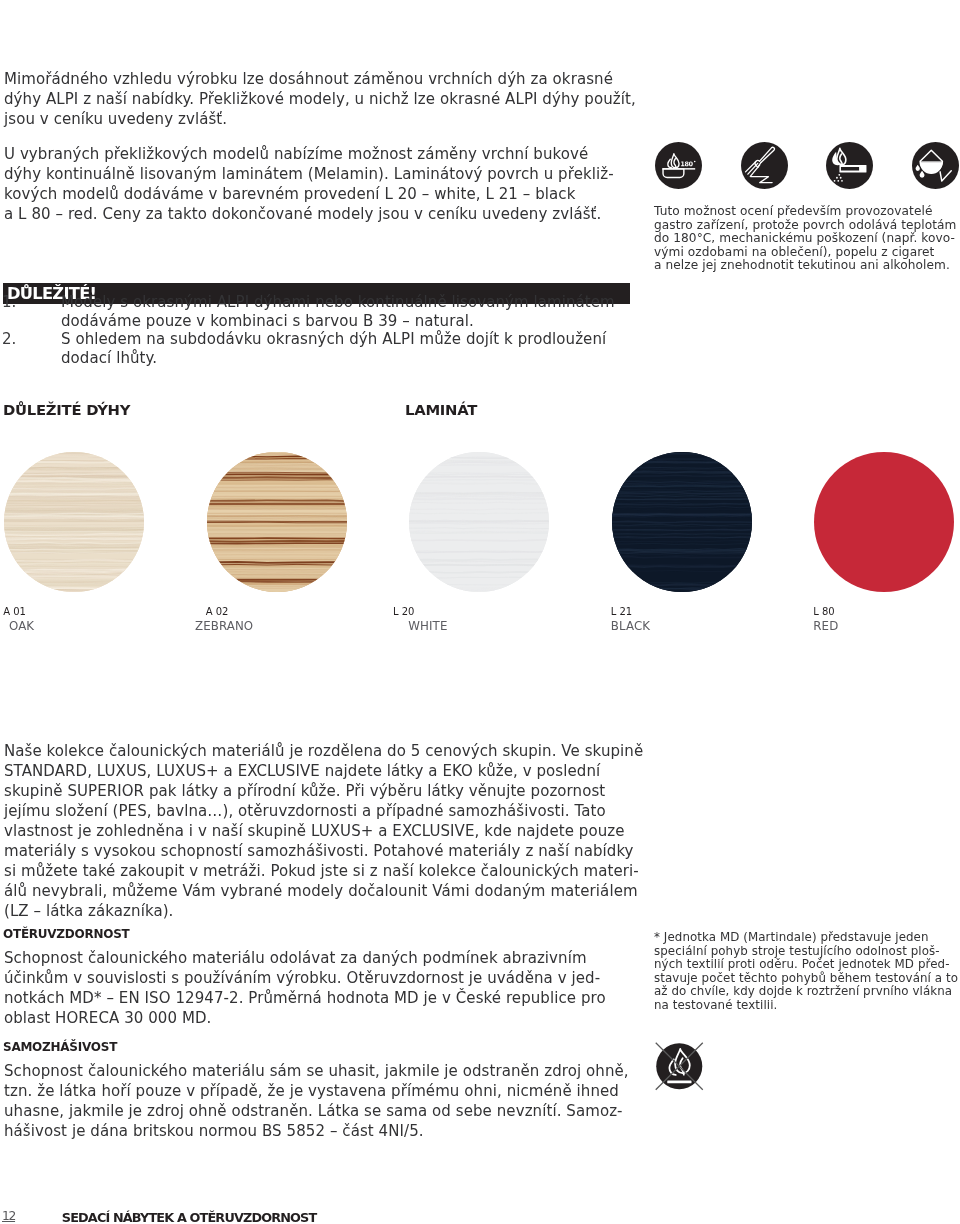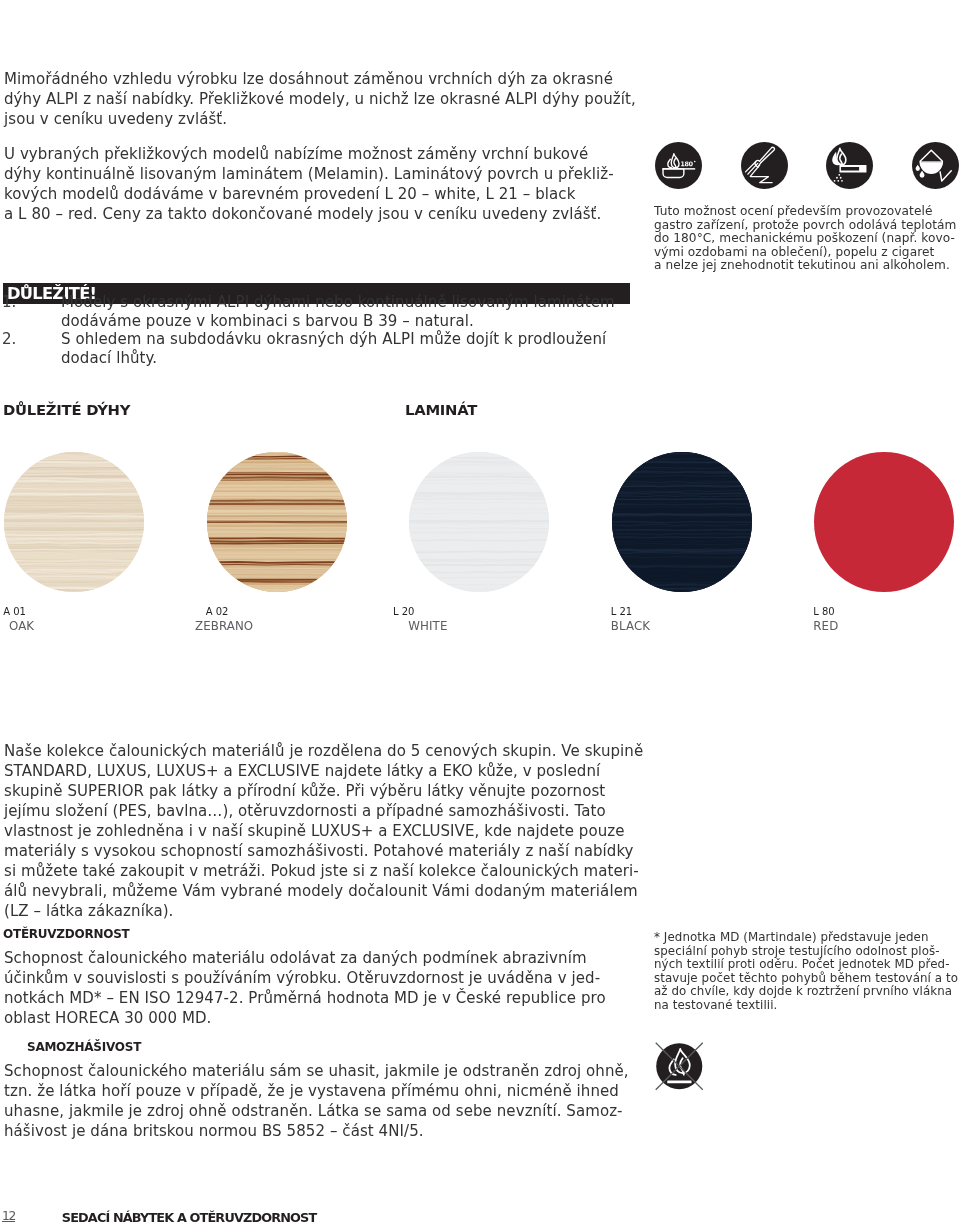--- a/index.html
+++ b/index.html
@@ -615,21 +615,21 @@
       <div class="sw-code" style="left: 813.3px; top: 605.5px;">L 80</div>
       <div class="sw-name" style="left: 813.3px; top: 619px;">RED</div>
     </div>
 
 
   <p class="body-txt" style="left:4px;top:741px;width:700px;">Naše kolekce čalounických materiálů je rozdělena do 5 cenových skupin. Ve skupině<br>STANDARD, LUXUS, LUXUS+ a EXCLUSIVE najdete látky a EKO kůže, v poslední<br>skupině SUPERIOR pak látky a přírodní kůže. Při výběru látky věnujte pozornost<br>jejímu složení (PES, bavlna…), otěruvzdornosti a případné samozhášivosti. Tato<br>vlastnost je zohledněna i v naší skupině LUXUS+ a EXCLUSIVE, kde najdete pouze<br>materiály s vysokou schopností samozhášivosti. Potahové materiály z naší nabídky<br>si můžete také zakoupit v metráži. Pokud jste si z naší kolekce čalounických materi-<br>álů nevybrali, můžeme Vám vybrané modely dočalounit Vámi dodaným materiálem<br>(LZ – látka zákazníka).</p>
 
   <div class="sub-head" style="left:3px;top:927px;">OTĚRUVZDORNOST</div>
   <p class="body-txt" style="left:4px;top:948px;width:700px;">Schopnost čalounického materiálu odolávat za daných podmínek abrazivním<br>účinkům v souvislosti s používáním výrobku. Otěruvzdornost je uváděna v jed-<br>notkách MD* – EN ISO 12947-2. Průměrná hodnota MD je v České republice pro<br>oblast HORECA 30 000 MD.</p>
 
-  <div class="sub-head" style="left:3px;top:1040px;margin-left:24px;">SAMOZHÁŠIVOST</div>
+  <div class="sub-head" style="left:3px;top:1040px;">SAMOZHÁŠIVOST</div>
   <p class="body-txt" style="left:4px;top:1061px;width:700px;">Schopnost čalounického materiálu sám se uhasit, jakmile je odstraněn zdroj ohně,<br>tzn. že látka hoří pouze v případě, že je vystavena přímému ohni, nicméně ihned<br>uhasne, jakmile je zdroj ohně odstraněn. Látka se sama od sebe nevznítí. Samoz-<br>hášivost je dána britskou normou BS 5852 – část 4NI/5.</p>
 
   <p class="body-txt sm tight" style="left:654px;top:931px;width:320px;">* Jednotka MD (Martindale) představuje jeden<br>speciální pohyb stroje testujícího odolnost ploš-<br>ných textilií proti oděru. Počet jednotek MD před-<br>stavuje počet těchto pohybů během testování a to<br>až do chvíle, kdy dojde k roztržení prvního vlákna<br>na testované textilii.</p>
 
   <div class="ico" style="left:654.5px;top:1042px;width:49px;height:49px;">
 <svg viewBox="0 0 100 100">
   <circle cx="49.5" cy="49.5" r="47" fill="#231f20"></circle>
   <g fill="none" stroke="#fff" stroke-width="3.6" stroke-linejoin="round" stroke-linecap="round">
     <path d="M51.5 14.0 C 52.8 23.2, 71.0 32.0, 71.0 47.5 C 71.0 57.3, 64.5 63.5, 56.6 63.5 C 47.8 63.5, 41.0 56.1, 41.0 44.9 C 41.0 32.6, 49.4 23.1, 51.5 14.0 Z"></path>
     <path d="M56.4 33.2 C 51.2 40.6, 49.3 46.4, 52.5 52.0 C 55.7 57.6, 58.8 60.3, 58.8 66.6"></path>

